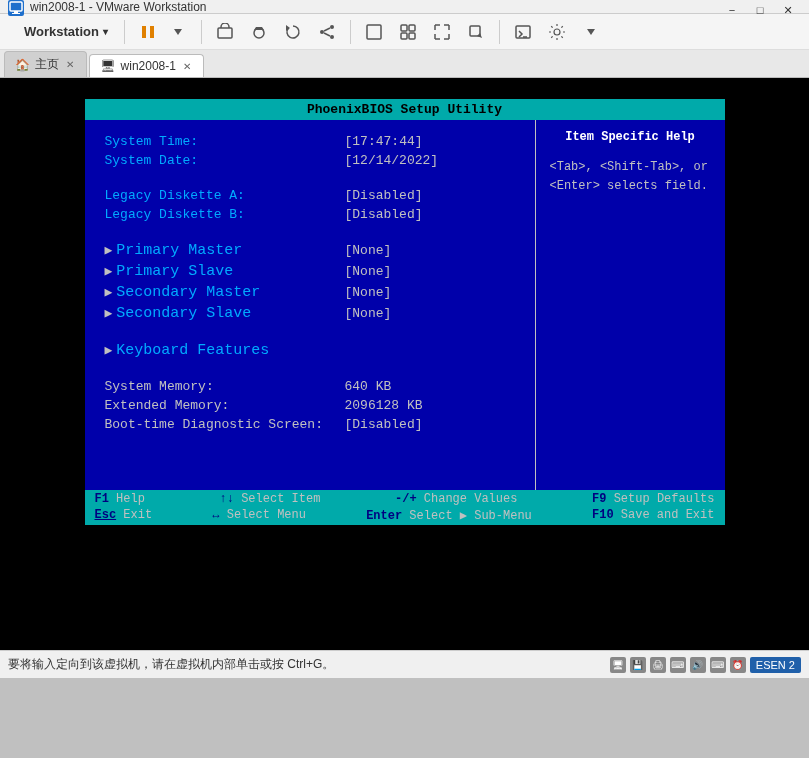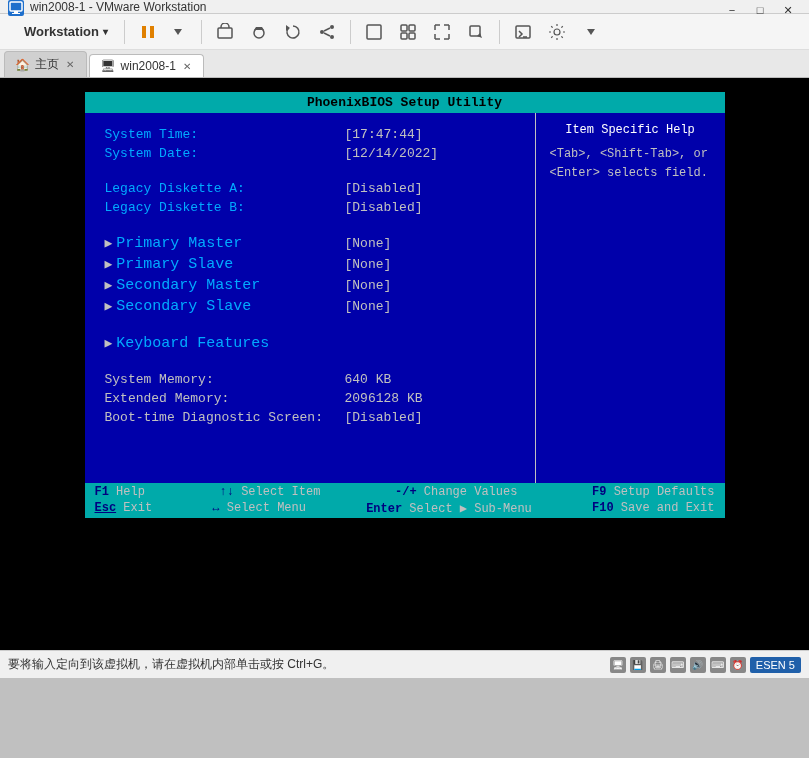--- a/index.html
+++ b/index.html
@@ -149,21 +149,21 @@
     }
 
     
     #bios-screen {
       width: 640px;
       background: #8b5cf6;
       color: #c0c0c0;
       font-family: 'Courier New', monospace;
       font-size: 13px;
       position: absolute;
-      top: 14px;
+      top: 21px;
     }
 
     .bios-title-bar {
       background: #00aaaa;
       color: #000;
       text-align: center;
       padding: 3px 0;
       font-weight: bold;
       font-size: 13px;
     }
@@ -230,23 +230,23 @@
       width: 190px;
       background: #0000aa;
       border-left: 1px solid #c0c0c0;
       padding: 10px 14px;
       color: #c0c0c0;
       font-family: 'Courier New', monospace;
       font-size: 12px;
     }
     .bios-help-title {
       color: white;
-      font-weight: normal;
+      font-weight: bold;
       text-align: center;
-      margin-bottom: 8px;
+      margin-bottom: 14px;
       font-size: 12px;
     }
     .bios-help-text {
       color: #c0c0c0;
       line-height: 1.6;
       font-size: 12px;
     }
     .bios-footer-row {
       display: flex;
       width: 100%;
@@ -549,15 +549,15 @@
 <div id="status-bar">
   <span id="status-text">要将输入定向到该虚拟机，请在虚拟机内部单击或按 Ctrl+G。</span>
   <div id="status-icons">
     <span class="status-icon">🖥</span>
     <span class="status-icon">💾</span>
     <span class="status-icon">🖨</span>
     <span class="status-icon">⌨</span>
     <span class="status-icon">🔊</span>
     <span class="status-icon">⌨</span>
     <span class="status-icon">⏰</span>
-    <span class="status-corner">ESEN 5</span>
+    <span class="status-corner">ESEN 2</span>
   </div>
 </div>
 
 </body></html>

